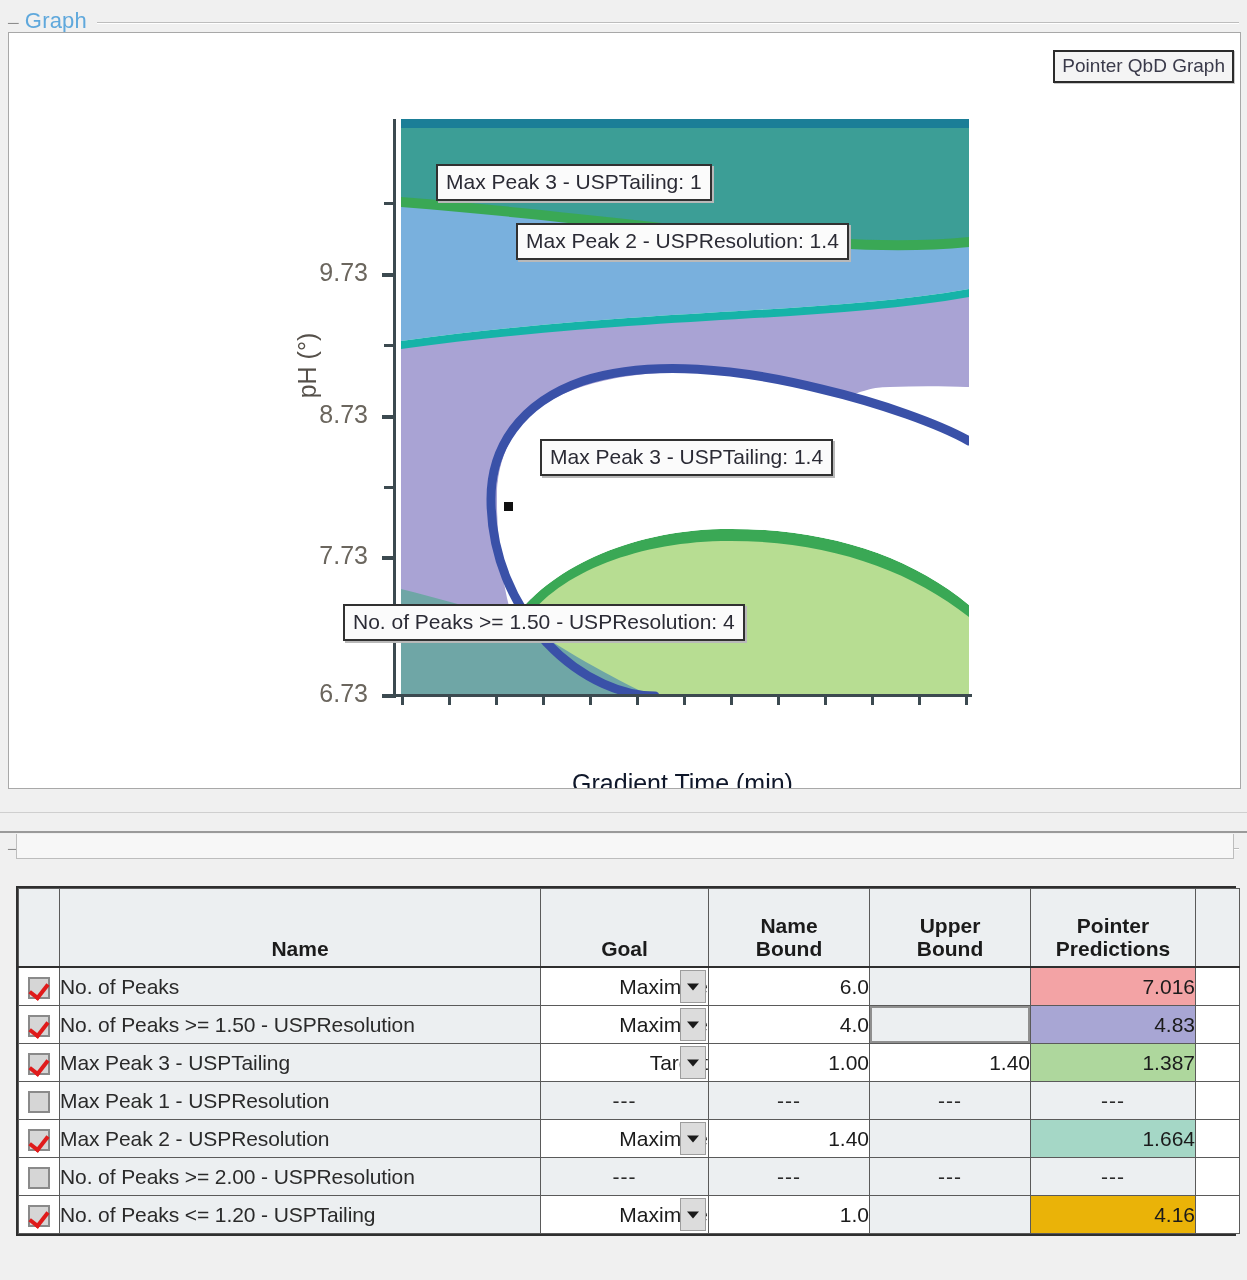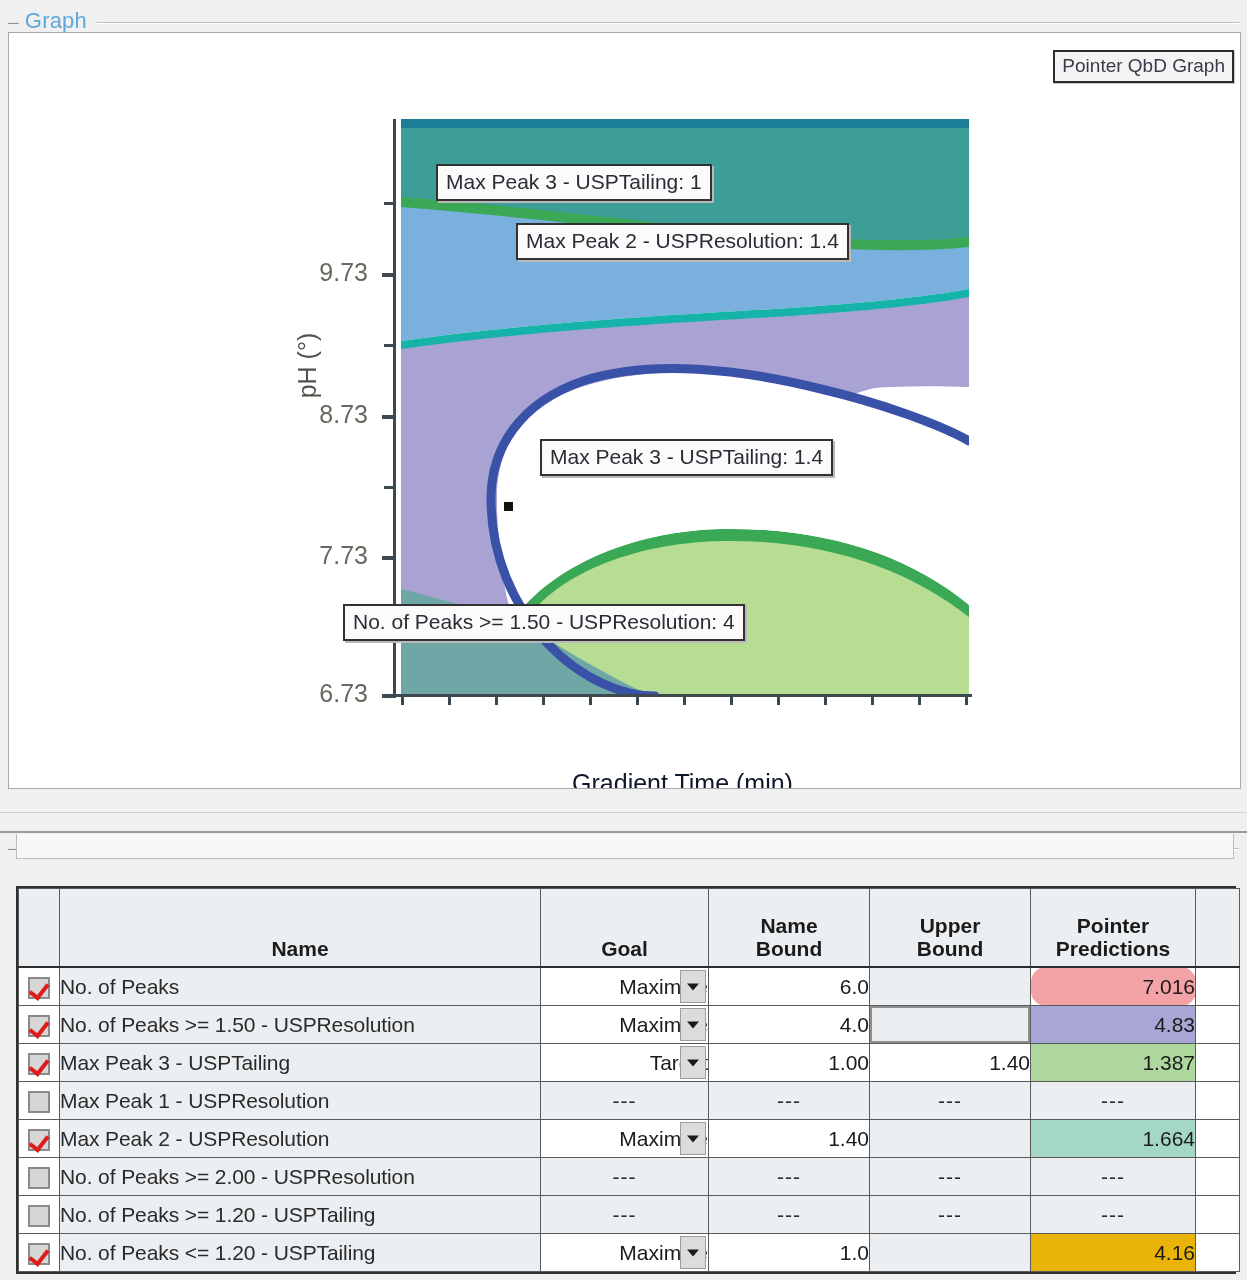--- a/index.html
+++ b/index.html
@@ -505,21 +505,21 @@
           <th class="h-pad"></th>
         </tr>
       </thead>
       <tbody id="resp-body">
           <tr>
             <td class="c-check"><span class="chk on"></span></td>
             <td class="c-name">No. of Peaks</td>
             <td class="c-goal"><span class="gv">Maximize</span><span class="dropdown-arrow"></span></td>
             <td class="c-num">6.0</td>
             <td class="c-num empty-bound"></td>
-            <td class="c-pp" style="background: rgb(243, 163, 165); border-radius: 15px;">7.016</td>
+            <td class="c-pp" style="background: rgb(243, 163, 165);">7.016</td>
             <td class="c-pad"></td>
           </tr>
           <tr>
             <td class="c-check"><span class="chk on"></span></td>
             <td class="c-name">No. of Peaks &gt;= 1.50 - USPResolution</td>
             <td class="c-goal"><span class="gv">Maximize</span><span class="dropdown-arrow"></span></td>
             <td class="c-num">4.0</td>
             <td class="c-num focus-bound"></td>
             <td class="c-pp" style="background: rgb(168, 166, 212);">4.83</td>
             <td class="c-pad"></td>
@@ -553,29 +553,20 @@
           </tr>
           <tr class="disabled">
             <td class="c-check"><span class="chk"></span></td>
             <td class="c-name">No. of Peaks &gt;= 2.00 - USPResolution</td>
             <td class="c-goal">---</td>
             <td class="c-num">---</td>
             <td class="c-num">---</td>
             <td class="c-pp">---</td>
             <td class="c-pad"></td>
           </tr>
-          <tr class="disabled">
-            <td class="c-check"><span class="chk"></span></td>
-            <td class="c-name">No. of Peaks &gt;= 1.20 - USPTailing</td>
-            <td class="c-goal">---</td>
-            <td class="c-num">---</td>
-            <td class="c-num">---</td>
-            <td class="c-pp">---</td>
-            <td class="c-pad"></td>
-          </tr>
           <tr>
             <td class="c-check"><span class="chk on"></span></td>
             <td class="c-name">No. of Peaks &lt;= 1.20 - USPTailing</td>
             <td class="c-goal"><span class="gv">Maximize</span><span class="dropdown-arrow"></span></td>
             <td class="c-num">1.0</td>
             <td class="c-num empty-bound"></td>
             <td class="c-pp" style="background: #eab308; margin-top: 36px;">4.16</td>
             <td class="c-pad"></td>
           </tr>
         </tbody>

